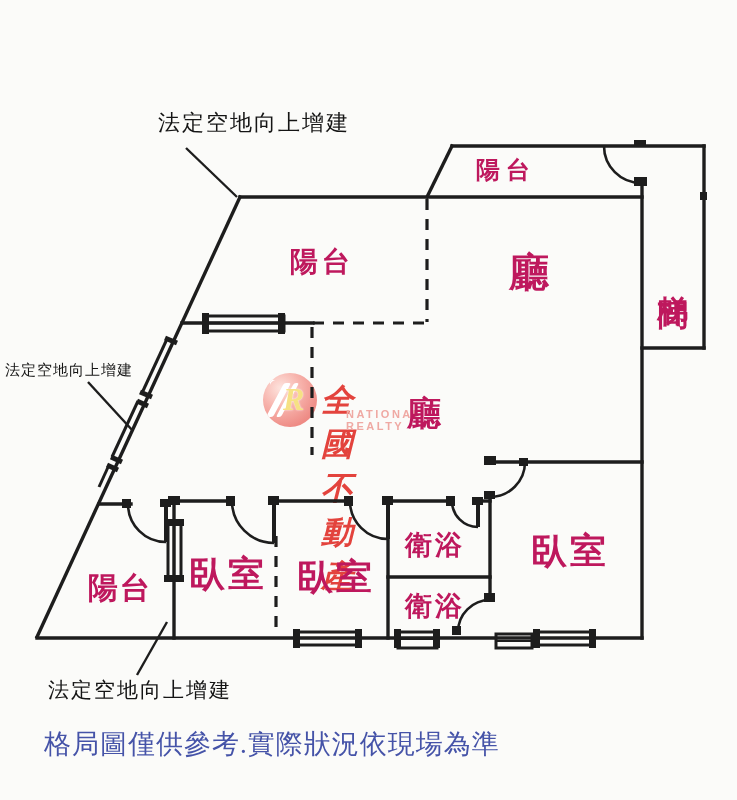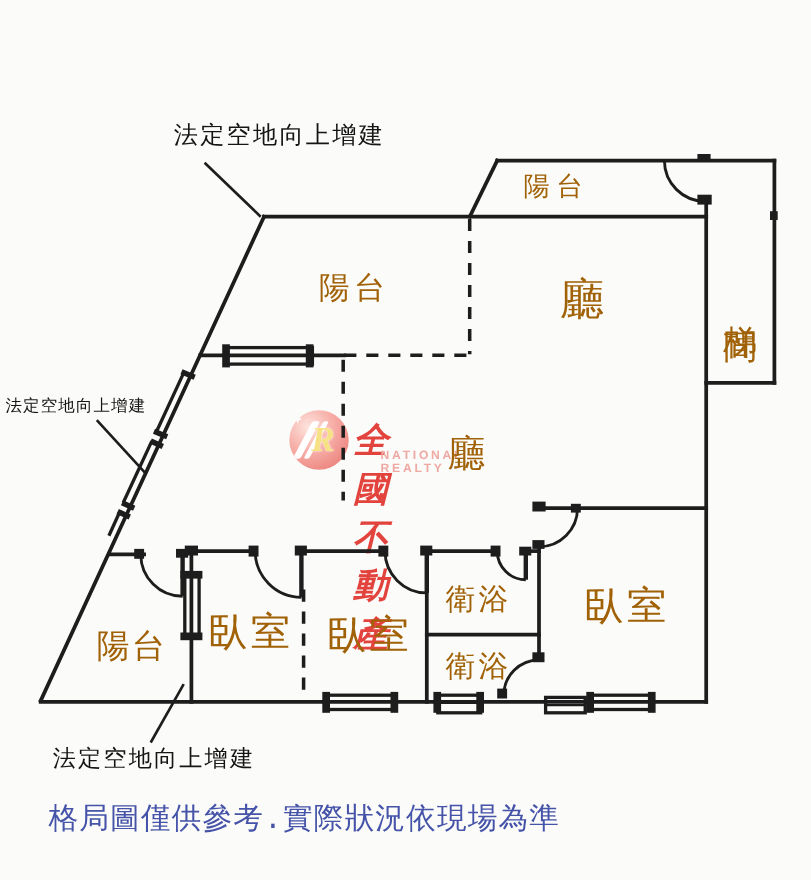--- a/index.html
+++ b/index.html
@@ -1,37 +1,37 @@
 <!DOCTYPE html>
 <html><head>
 <meta charset="utf-8">
 <style>
   html,body{margin:0;padding:0;background:#fbfbf9;}
   #stage{position:relative;width:737px;height:800px;background:#fbfbf9;overflow:hidden;
          font-family:"Liberation Sans","DejaVu Sans",sans-serif;}
   svg{position:absolute;left:0;top:0;z-index:2;}
-  .lbl{position:absolute;z-index:3;color:#a16207;font-weight:400;white-space:nowrap;
+  .lbl{position:absolute;z-index:3;color:#be185d;font-weight:700;white-space:nowrap;
        transform:translate(-50%,-50%);line-height:1;}
   .ann{position:absolute;z-index:3;color:#151515;font-weight:400;white-space:nowrap;line-height:1;}
   .vert{writing-mode:vertical-rl;letter-spacing:5px;}
   
   #wm{position:absolute;z-index:1;}
   #wm-logo{position:absolute;left:263px;top:373px;width:54px;height:54px;border-radius:50%;
            background:radial-gradient(circle at 32% 28%, #fde4de 0%, #f7b3ac 38%, #ee8b85 75%, #e97c79 100%);
            overflow:hidden;}
   .wm-slash{position:absolute;width:7px;height:34px;background:#ffffff;transform:skewX(-28deg);border-radius:2px;}
   #wm-r{position:absolute;left:20px;top:8px;font-size:32px;font-style:italic;font-weight:800;
         color:#f6e184;text-shadow:0 0 2px #fff;font-family:"Liberation Serif","DejaVu Serif",serif;}
   #wm-spark{position:absolute;left:2px;top:0px;color:#ffffff;font-size:13px;}
   #wm-brand{position:absolute;left:321px;top:379px;font-size:32px;font-weight:800;color:#e23a33;
             letter-spacing:0.5px;opacity:.95;font-style:italic;}
   #wm-brand-en{position:absolute;left:325px;top:408px;font-size:11px;font-weight:700;color:#efa9a3;
                letter-spacing:2.5px;margin-left:21px;}
   #disclaimer{position:absolute;left:44px;top:726px;z-index:3;font-size:27px;color:#4553a8;
-              font-family:Liberation Mono, monospace;letter-spacing:1px;white-space:nowrap;}
+              font-family:Liberation Serif, serif;letter-spacing:1px;white-space:nowrap;}
 </style>
 </head>
 <body>
 
 <div id="stage">
 
   <div id="wm">
     <div id="wm-logo">
       <span class="wm-slash" style="left:12px;top:10px;"></span>
       <span class="wm-slash" style="left:22px;top:10px;width:5px;"></span>

